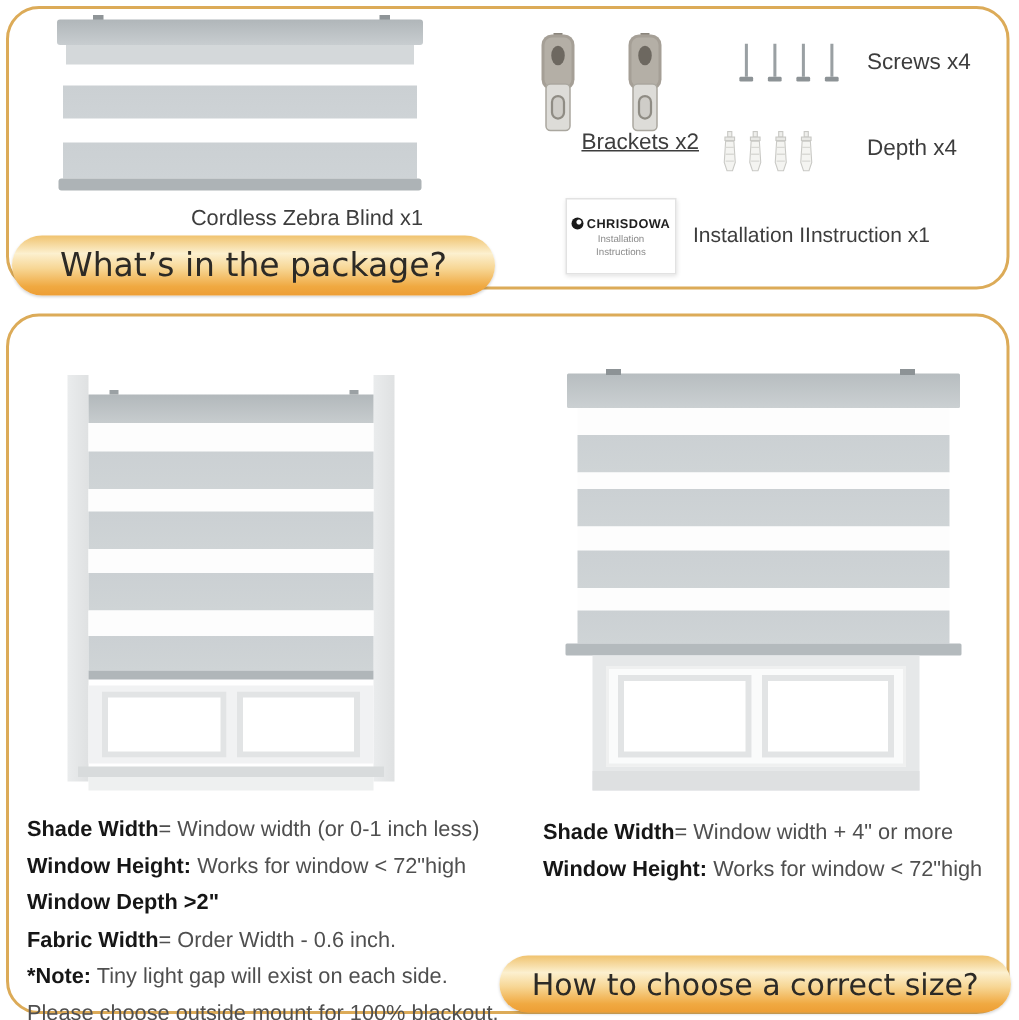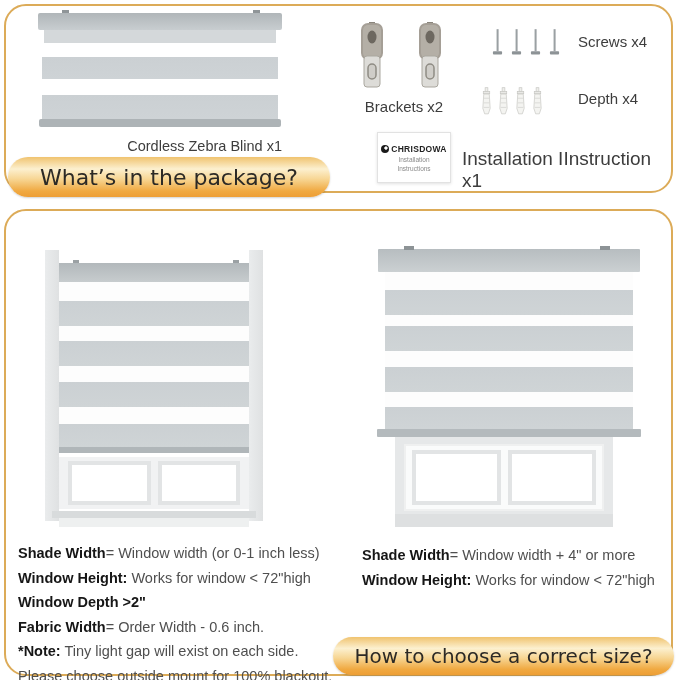--- a/index.html
+++ b/index.html
@@ -28,24 +28,24 @@
         background:linear-gradient(180deg,#b0b6b9,#c8cdd0);}
   .blind-top .s1{position:absolute;top:20px;left:6px;right:6px;height:13px;background:#d4d8da;}
   .blind-top .s2{position:absolute;top:47px;left:4px;right:4px;height:22px;
         background:linear-gradient(180deg,#cbd0d3,#ced3d6);}
   .blind-top .s3{position:absolute;top:85px;left:4px;right:4px;height:24px;
         background:linear-gradient(180deg,#cbd0d3,#ced3d6);}
   .blind-top .bar{position:absolute;top:109px;left:1px;right:1px;height:8px;border-radius:2px;background:#adb3b6;}
 
   .lbl{position:absolute;color:#3d3d3d;font-size:15px;}
   .blind-lbl{left:32px;top:132px;width:244px;text-align:right;font-size:14.5px;}
-  .brackets-lbl{left:336px;top:92px;width:124px;text-align:center;}
+  .brackets-lbl{left:336px;top:80px;width:124px;text-align:right;text-decoration:underline;}
   .screws-lbl{left:572px;top:27px;text-align:center;}
   .anchors-lbl{left:572px;top:84px;}
-  .instr-lbl{left:456px;top:142px;font-size:19px;}
+  .instr-lbl{left:456px;top:142px;font-size:14px;}
 
   .brackets{position:absolute;left:350px;top:16px;display:flex;gap:26px;}
   .bracket{width:32px;height:66px;}
   .screws{position:absolute;left:486px;top:21px;display:flex;gap:8px;}
   .screw{width:11px;height:30px;}
   .anchors{position:absolute;left:475px;top:80px;display:flex;gap:6px;}
   .anchor{width:11px;height:30px;}
 
   .card{position:absolute;left:371px;top:126px;width:74px;height:51px;background:#fff;
         border:1px solid #e2e2e2;box-shadow:0 1px 3px rgba(0,0,0,.12);

